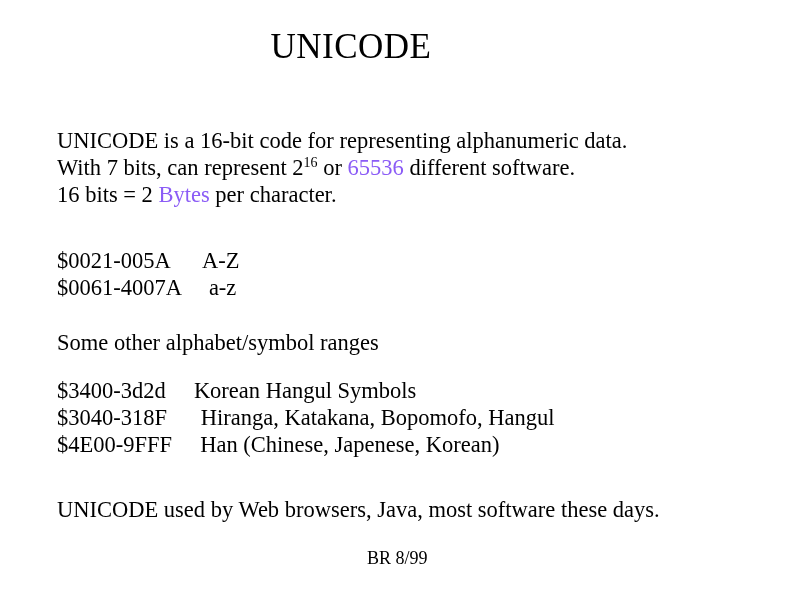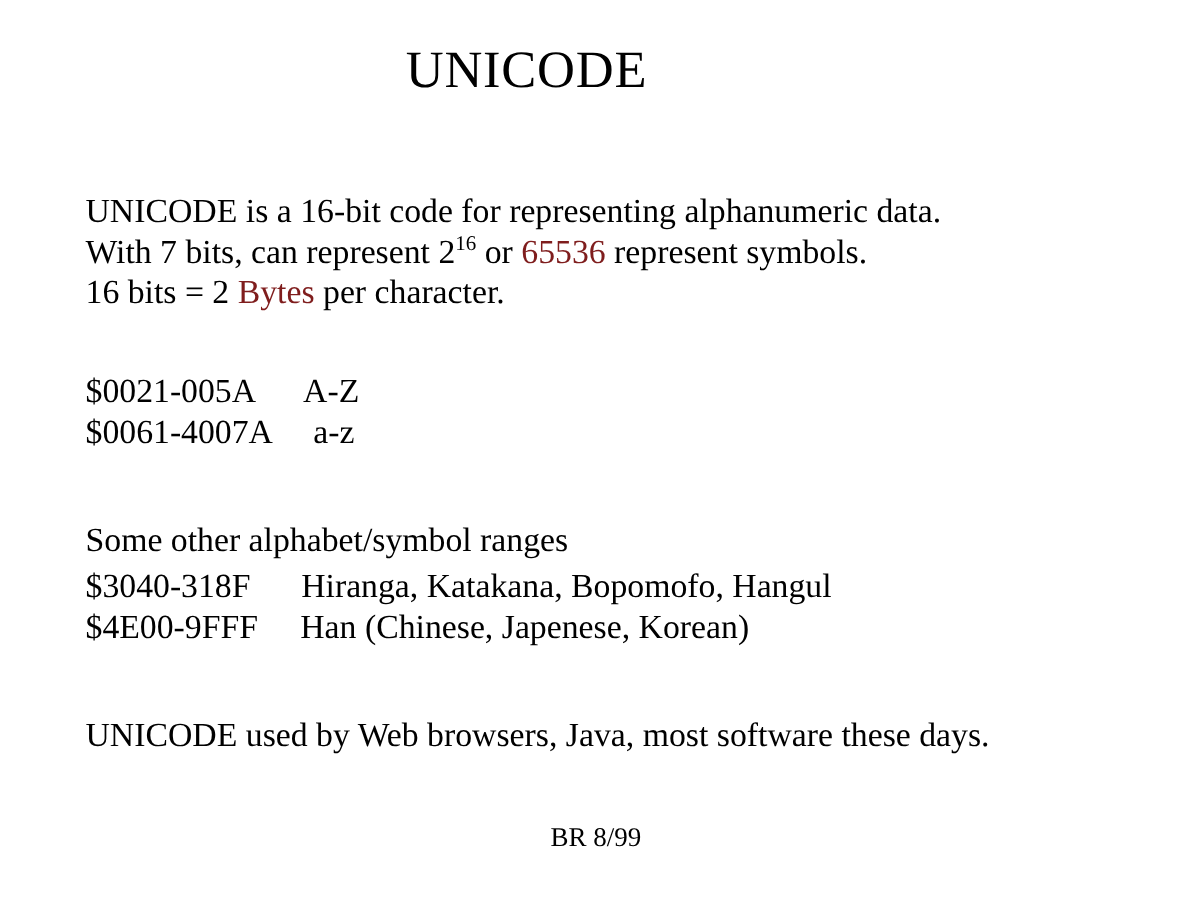--- a/index.html
+++ b/index.html
@@ -46,38 +46,37 @@
   }
   .para-intro .line {
     white-space: nowrap;
   }
   sup.exp {
     font-size: 14px;
     vertical-align: super;
     line-height: 0;
   }
   .accent {
-    color: #7f1d1d;
+    color: #8b5cf6;
     font-family: Liberation Serif, serif;
   }
   .para-ranges1 {
     top: 247px;
     width: 700px;
   }
   .para-some {
     top: 329px;
     width: 700px;
-    margin-top: 17px;
   }
   .para-ranges2 {
     top: 377px;
     width: 700px;
   }
   .para-footer {
-    top: 476px;
+    top: 496px;
     width: 690px;
   }
   .row {
     white-space: pre;
   }
   .credit {
     position: absolute;
     left: 367px;
     top: 549px;
     font-size: 18px;
@@ -87,32 +86,33 @@
 </style>
 </head>
 <body>
 
 <div class="slide">
 
   <div class="slide-title">UNICODE</div>
 
   <div class="body-block para-intro">
     <div class="line">UNICODE is a 16-bit code for representing alphanumeric data.</div>
-    <div class="line"><span>With 7 bits, can represent 2</span><sup class="exp">16</sup><span> or </span><span class="accent">65536</span><span> represent symbols.</span></div>
+    <div class="line"><span>With 7 bits, can represent 2</span><sup class="exp">16</sup><span> or </span><span class="accent">65536</span><span> different software.</span></div>
     <div class="line"><span>16 bits = 2 </span><span class="accent">Bytes</span><span> per character.</span></div>
   </div>
 
   <div class="body-block para-ranges1">
     <div class="row"><span>$0021-005A</span><span>      </span><span>A-Z</span></div>
     <div class="row"><span>$0061-4007A</span><span>     </span><span>a-z</span></div>
   </div>
 
   <div class="body-block para-some">Some other alphabet/symbol ranges</div>
 
   <div class="body-block para-ranges2">
+    <div class="row"><span>$3400-3d2d</span><span>     </span><span>Korean Hangul Symbols</span></div>
     <div class="row"><span>$3040-318F</span><span>      </span><span>Hiranga, Katakana, Bopomofo, Hangul</span></div>
     <div class="row"><span>$4E00-9FFF</span><span>     </span><span>Han (Chinese, Japenese, Korean)</span></div>
   </div>
 
   <div class="body-block para-footer">UNICODE used by Web browsers, Java, most software these days.</div>
 
   <div class="credit">BR 8/99</div>
 
 </div>
 

